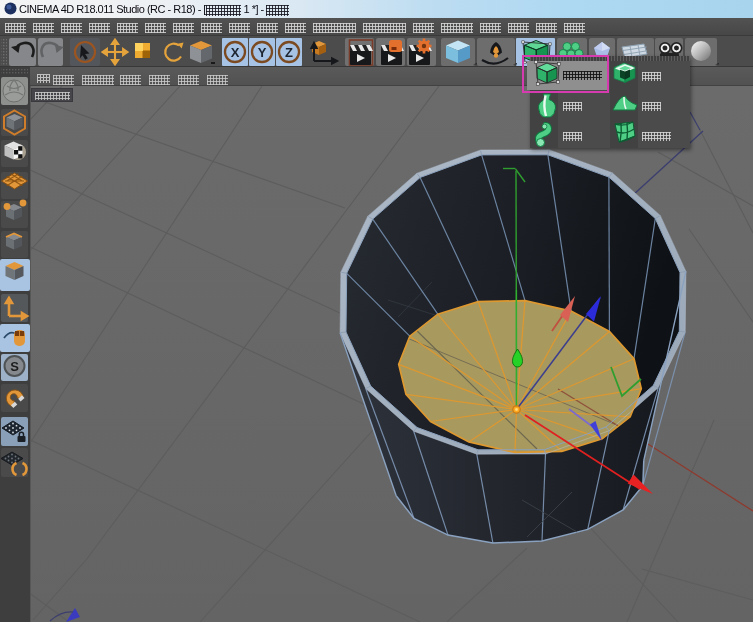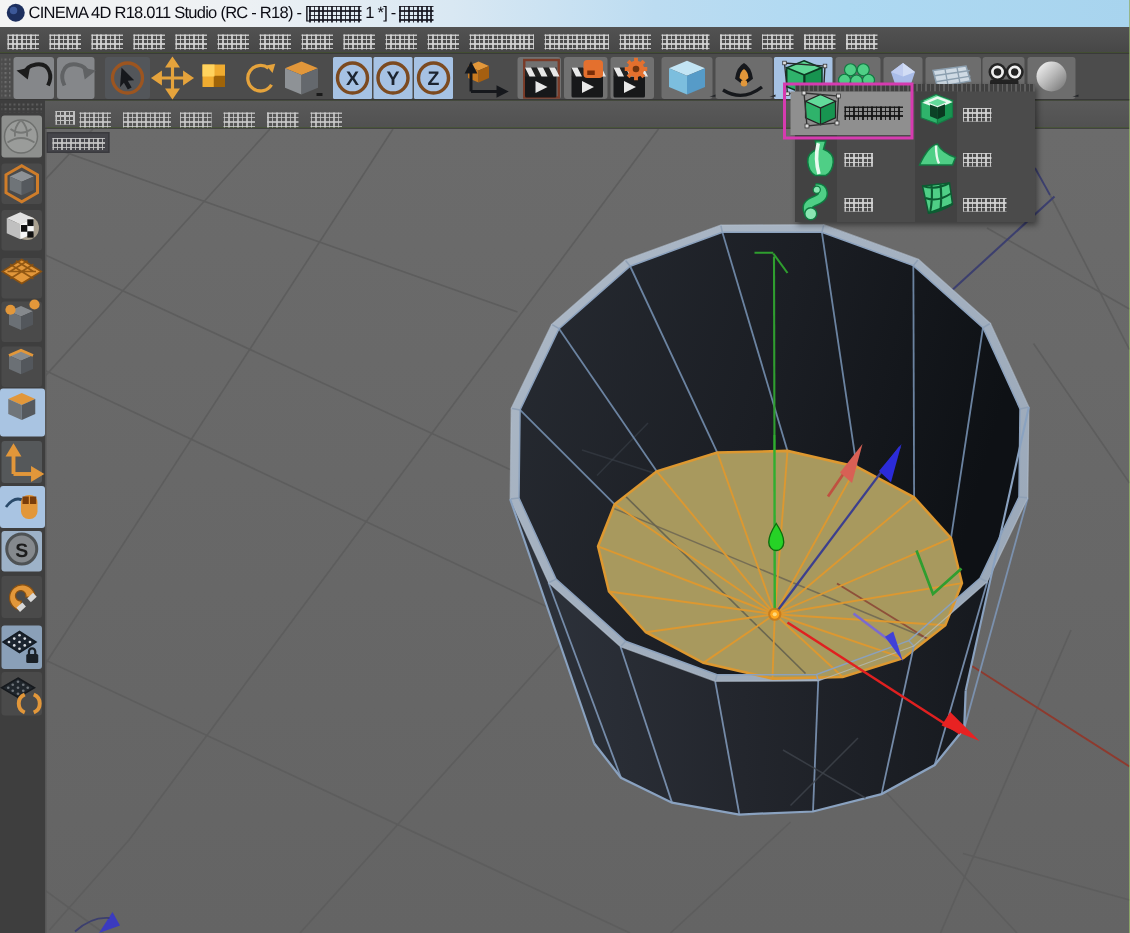--- a/index.html
+++ b/index.html
@@ -1,15 +1,15 @@
 <!DOCTYPE html>
 <html><head><meta charset="utf-8"><style>
 *{margin:0;padding:0;box-sizing:border-box}
 html,body{width:753px;height:622px;overflow:hidden;font-family:"Liberation Sans",sans-serif}
-#page{position:relative;width:753px;height:622px;background:#4d7c0f}
+#page{position:relative;width:753px;height:622px;background:#c2410c}
 .zh{display:inline-block;vertical-align:middle}
 .mi>.zh,.ptx>.zh,#vplabel>.zh,#vpmenu span>.zh{display:block}
 #title{position:absolute;z-index:8;left:0;top:0;width:753px;height:18px;background:linear-gradient(to right,#f4f4f4 0,#eef1f4 20%,#d9e8f3 40%,#bcdcf1 58%,#aed9f2 75%,#a8d4ee 100%);font-size:11px;color:#0c0c14;line-height:18px}
 #title .tx{position:absolute;left:19px;top:0;letter-spacing:-0.5px}
 #menubar{position:absolute;z-index:8;left:0;top:18px;width:753px;height:18px;background:linear-gradient(#525252,#474747);border-bottom:1px solid #3a3a3a}
 #menubar .mi{display:inline-block;margin-left:7px;margin-top:5px}
 #menubar .mi:first-child{margin-left:5px}
 #toolbar{position:absolute;z-index:5;left:0;top:36px;width:753px;height:31px;background:#4c4c4c;border-bottom:1px solid #383838}
 #vpborder{position:absolute;z-index:4;left:30px;top:67px;width:1px;height:555px;background:#575757}
 #vpmenu{position:absolute;z-index:4;left:30px;top:67px;width:723px;height:19px;background:linear-gradient(#5a5a5a,#515151);border-bottom:1px solid #424242}

